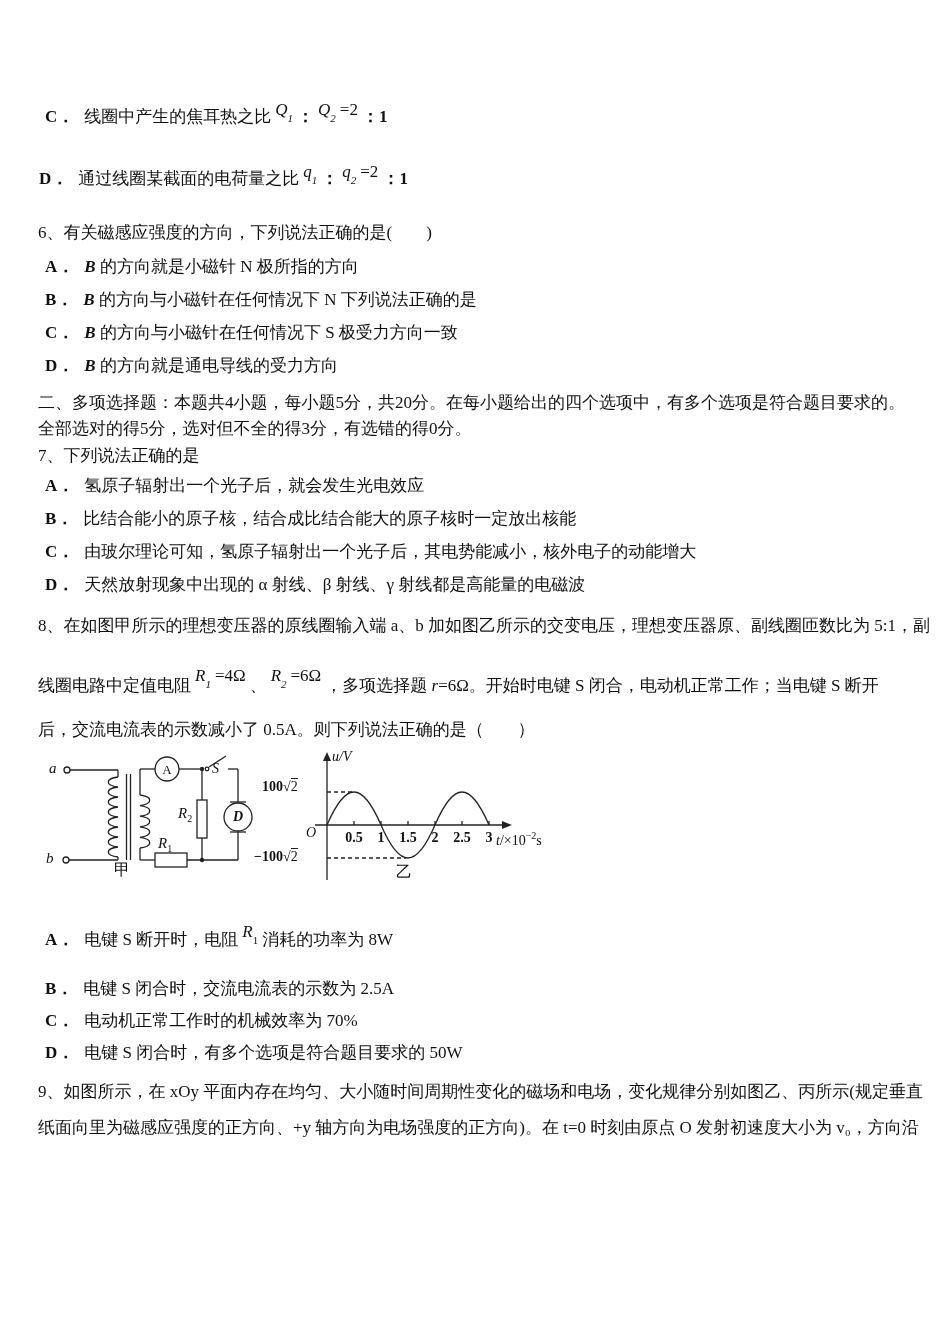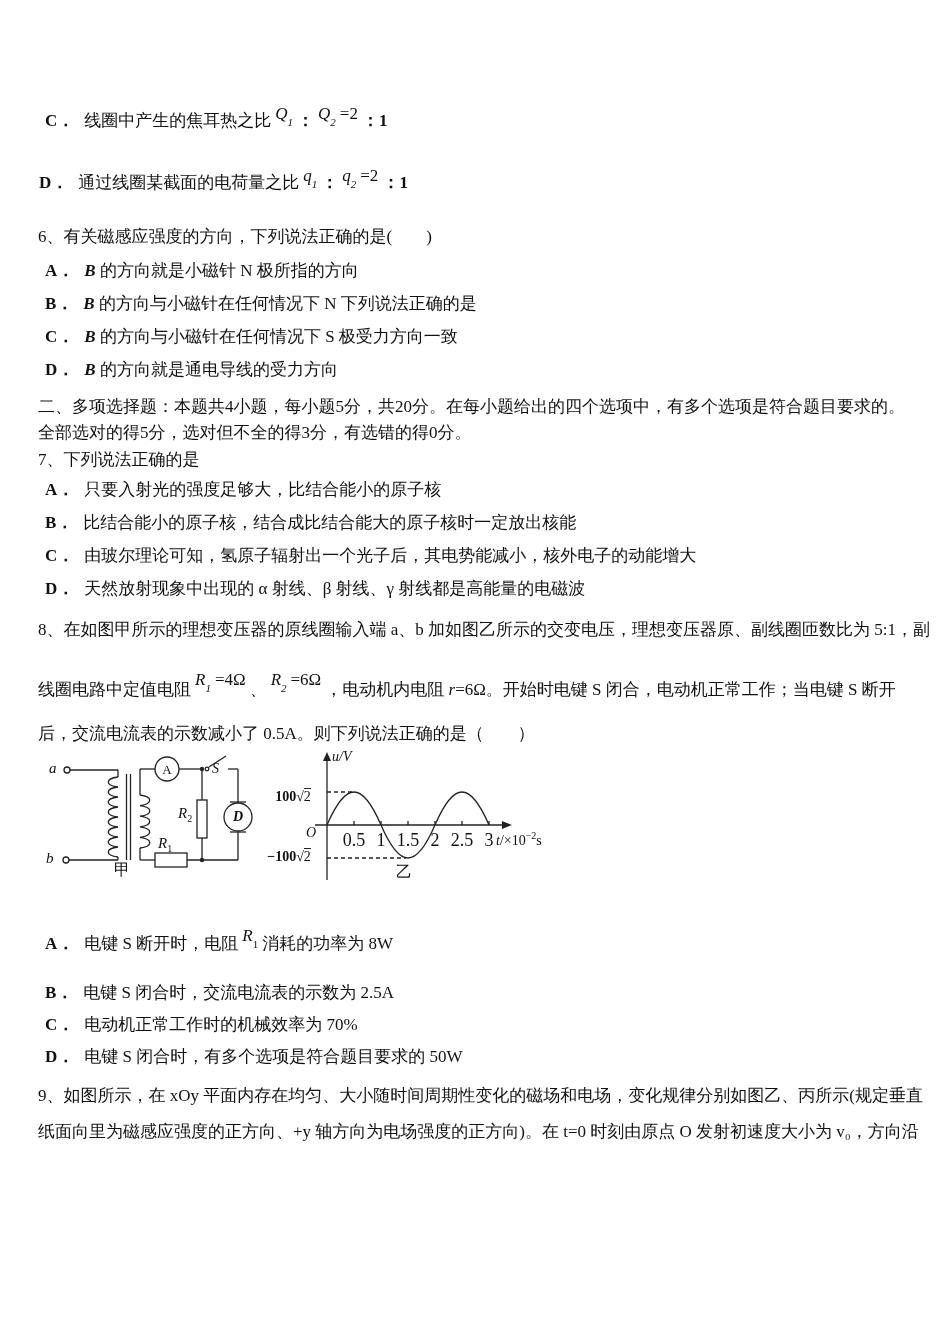--- a/index.html
+++ b/index.html
@@ -1,39 +1,39 @@
 <!DOCTYPE html>
 <html><head>
 <meta charset="utf-8">
 <style>
   html,body{margin:0;padding:0;}
   body{
     width:950px;height:1344px;background:#ffffff;position:relative;
     font-family:"Liberation Serif","DejaVu Serif",serif;color:#111;
     overflow:hidden;
   }
-  .line{position:absolute;white-space:nowrap;font-size:17px;line-height:32px;}
+  .line{position:absolute;white-space:nowrap;font-size:17px;line-height:24px;}
   .lbl{font-weight:bold;margin-right:10px;}
   .fr{position:relative;top:-7px;display:inline-block;font-size:17px;margin:0 4px;}
   .fr i{font-style:italic;font-family:"Liberation Serif",serif;}
   .fr sub{font-size:11px;position:relative;top:3px;left:0px;font-style:italic;}
   .fr .eq{font-style:normal;margin-left:4px;}
   .fr2{position:relative;top:-8px;display:inline-block;margin:0 4px;}
   .fr2 i{font-style:italic;}
   .fr2 sub{font-size:11px;position:relative;top:3px;}
   b.tail{font-weight:bold;}
   .ivar{font-style:italic;}
   
   .figure{position:absolute;left:38px;top:748px;width:540px;height:152px;}
   .figure svg{position:absolute;left:0;top:0;}
   .flabel{position:absolute;font-size:15px;white-space:nowrap;line-height:1;}
   .flabel i{font-style:italic;}
   .flabel sub{font-size:10px;}
   .center{transform:translate(-50%,-50%);}
-  .tick-label{position:absolute;font-size:18px;font-weight:normal;transform:translateX(-50%);white-space:nowrap;}
+  .tick-label{position:absolute;font-size:14px;font-weight:bold;transform:translateX(-50%);white-space:nowrap;}
   .axis-label{position:absolute;font-size:14px;white-space:nowrap;}
   .sqrtnum{font-weight:bold;}
   .rad{border-top:1.2px solid #222;}
   .caption{font-size:16px;}
 </style>
 </head>
 <body>
 
 <div class="line" style="top:105px;left:45px">
   <b class="lbl">C．</b><span>线圈中产生的焦耳热之比</span><span class="fr"><i>Q</i><sub>1</sub></span><b class="tail">：</b><span class="fr"><i>Q</i><sub>2</sub><span class="eq">=2</span></span><b class="tail">：1</b>
@@ -46,28 +46,28 @@
 <div class="line" style="top:221px;left:38px"><span>6、有关磁感应强度的方向，下列说法正确的是(　　)</span></div>
 <div class="line" style="top:255px;left:45px"><b class="lbl">A．</b><b class="ivar">B</b><span> 的方向就是小磁针 N 极所指的方向</span></div>
 <div class="line" style="top:288px;left:45px"><b class="lbl">B．</b><b class="ivar">B</b><span> 的方向与小磁针在任何情况下 N 下列说法正确的是</span></div>
 <div class="line" style="top:321px;left:45px"><b class="lbl">C．</b><b class="ivar">B</b><span> 的方向与小磁针在任何情况下 S 极受力方向一致</span></div>
 <div class="line" style="top:354px;left:45px"><b class="lbl">D．</b><b class="ivar">B</b><span> 的方向就是通电导线的受力方向</span></div>
 
 <div class="line" style="top:391px;left:38px"><span>二、多项选择题：本题共4小题，每小题5分，共20分。在每小题给出的四个选项中，有多个选项是符合题目要求的。</span></div>
 <div class="line" style="top:417px;left:38px"><span>全部选对的得5分，选对但不全的得3分，有选错的得0分。</span></div>
 
 <div class="line" style="top:444px;left:38px"><span>7、下列说法正确的是</span></div>
-<div class="line" style="top:474px;left:45px"><b class="lbl">A．</b><span>只要入射光的强度足够大，比结合能小的原子核</span></div>
+<div class="line" style="top:474px;left:45px"><b class="lbl">A．</b><span>氢原子辐射出一个光子后，就会发生光电效应</span></div>
 <div class="line" style="top:507px;left:45px"><b class="lbl">B．</b><span>比结合能小的原子核，结合成比结合能大的原子核时一定放出核能</span></div>
 <div class="line" style="top:540px;left:45px"><b class="lbl">C．</b><span>由玻尔理论可知，氢原子辐射出一个光子后，其电势能减小，核外电子的动能增大</span></div>
 <div class="line" style="top:573px;left:45px"><b class="lbl">D．</b><span>天然放射现象中出现的 α 射线、β 射线、γ 射线都是高能量的电磁波</span></div>
 
 <div class="line" style="top:614px;left:38px"><span>8、在如图甲所示的理想变压器的原线圈输入端 a、b 加如图乙所示的交变电压，理想变压器原、副线圈匝数比为 5:1，副</span></div>
 <div class="line" style="top:674px;left:38px">
-  <span>线圈电路中定值电阻</span><span class="fr" style="top:-10px"><i>R</i><sub>1</sub><span class="eq">=4Ω</span></span><span>、</span><span class="fr" style="top:-10px"><i>R</i><sub>2</sub><span class="eq">=6Ω</span></span><span>，电动机内电阻 </span><i class="ivar">r</i><span>=6Ω。开始时电键 S 闭合，电动机正常工作；当电键 S 断开</span>
+  <span>线圈电路中定值电阻</span><span class="fr" style="top:-10px"><i>R</i><sub>1</sub><span class="eq">=4Ω</span></span><span>、</span><span class="fr" style="top:-10px"><i>R</i><sub>2</sub><span class="eq">=6Ω</span></span><span>，多项选择题 </span><i class="ivar">r</i><span>=6Ω。开始时电键 S 闭合，电动机正常工作；当电键 S 断开</span>
 </div>
 <div class="line" style="top:718px;left:38px"><span>后，交流电流表的示数减小了 0.5A。则下列说法正确的是（　　）</span></div>
 
 <div class="figure">
   <svg width="540" height="152" viewBox="0 0 540 152">
     <g stroke="#222" stroke-width="1.3" fill="none">
 
       <circle cx="29" cy="22" r="3"></circle>
       <line x1="32" y1="22" x2="80" y2="22"></line>
       <line x1="80" y1="22" x2="80" y2="29"></line>
@@ -132,22 +132,22 @@
   <span class="flabel" style="left:8px;top:103px"><i>b</i></span>
   <span class="flabel center caption" style="left:84px;top:122px">甲</span>
   <span class="flabel center" style="left:129px;top:21px;font-size:13px">A</span>
   <span class="flabel" style="left:174px;top:14px;font-size:14px"><i>S</i></span>
   <span class="flabel" style="left:140px;top:58px"><i>R</i><sub>2</sub></span>
   <span class="flabel" style="left:120px;top:88px"><i>R</i><sub>1</sub></span>
   <span class="flabel center" style="left:200px;top:69px;font-size:14px;font-weight:bold"><i>D</i></span>
 
   <span class="flabel" style="left:294px;top:2px;font-size:14px"><i>u/V</i></span>
   <span class="flabel" style="left:268px;top:78px;font-size:14px"><i>O</i></span>
-  <span class="flabel" style="left:224px;top:42px;width:62px;text-align:center;font-size:14px"><span class="sqrtnum">100</span><span>√</span><span class="rad">2</span></span>
-  <span class="flabel" style="left:216px;top:102px;width:70px;text-align:center;font-size:14px"><span class="sqrtnum">−100</span><span>√</span><span class="rad">2</span></span>
+  <span class="flabel" style="left:224px;top:32px;width:62px;text-align:left;font-size:14px"><span class="sqrtnum">100</span><span>√</span><span class="rad">2</span></span>
+  <span class="flabel" style="left:216px;top:102px;width:70px;text-align:left;font-size:14px"><span class="sqrtnum">−100</span><span>√</span><span class="rad">2</span></span>
   <span class="tick-label" style="left:316px;top:82px">0.5</span>
   <span class="tick-label" style="left:343px;top:82px">1</span>
   <span class="tick-label" style="left:370px;top:82px">1.5</span>
   <span class="tick-label" style="left:397px;top:82px">2</span>
   <span class="tick-label" style="left:424px;top:82px">2.5</span>
   <span class="tick-label" style="left:451px;top:82px">3</span>
   <span class="axis-label" style="left:458px;top:82px"><i>t</i><span>/×10</span><sup style="font-size:10px">−2</sup><span>s</span></span>
   <span class="flabel center caption" style="left:366px;top:124px">乙</span>
 </div>
 

